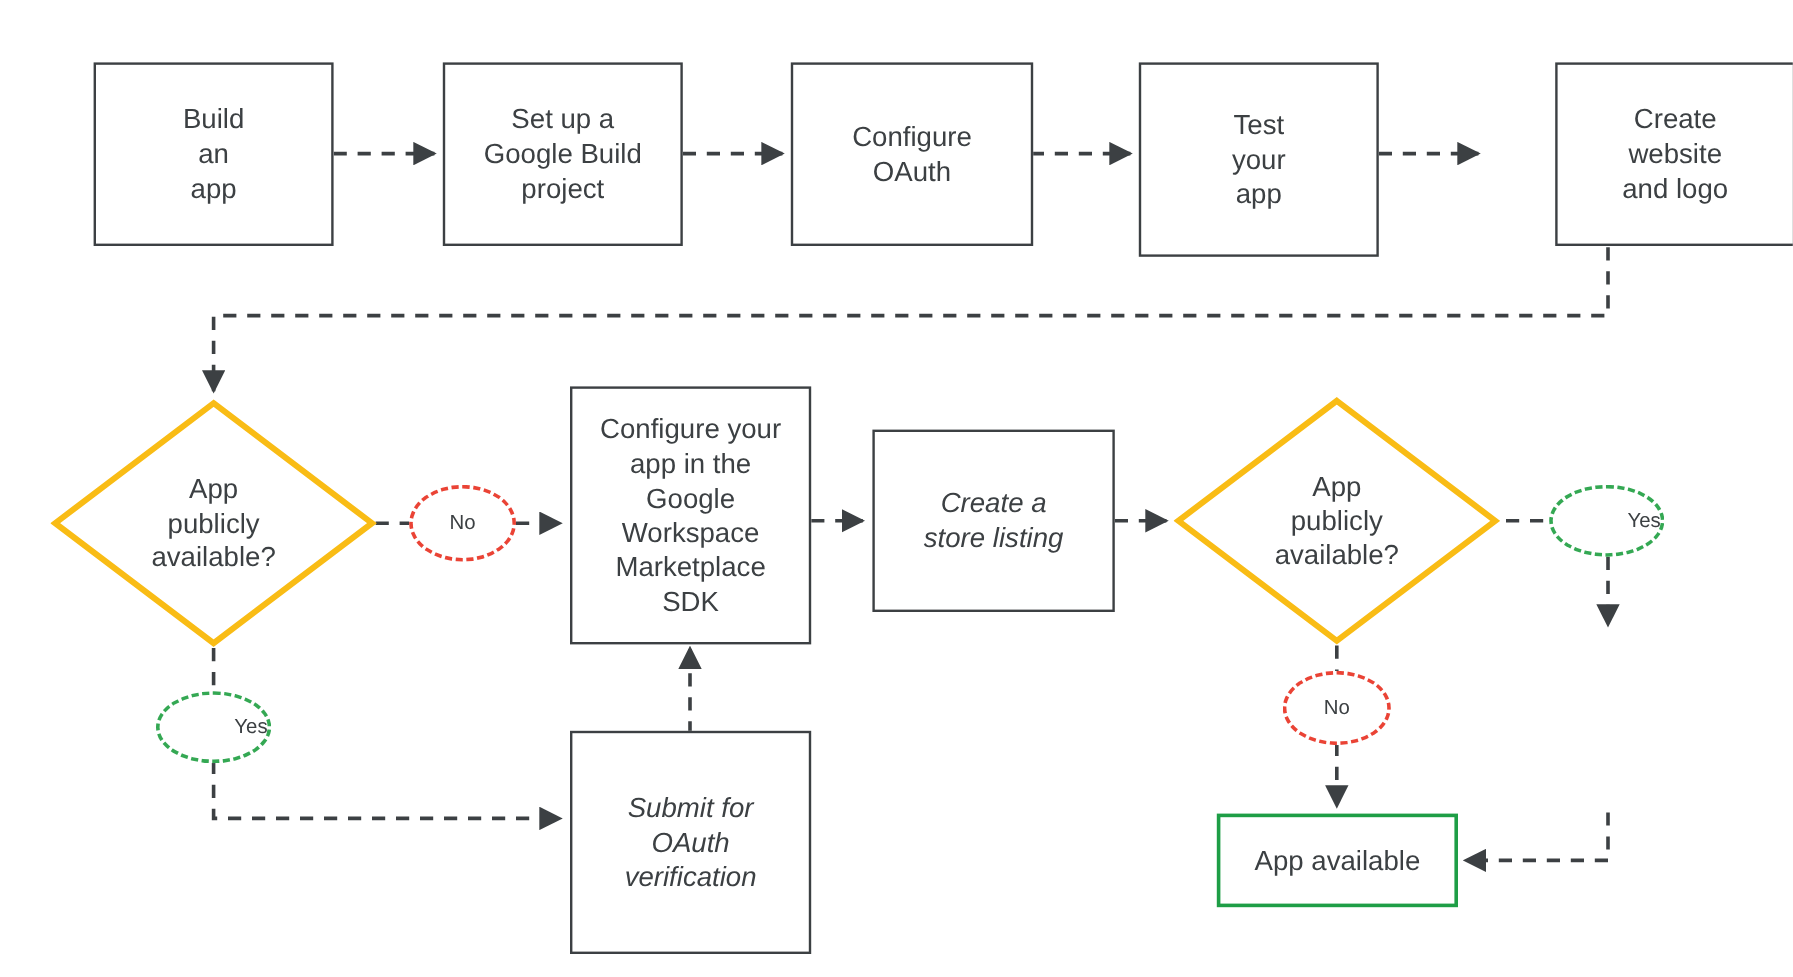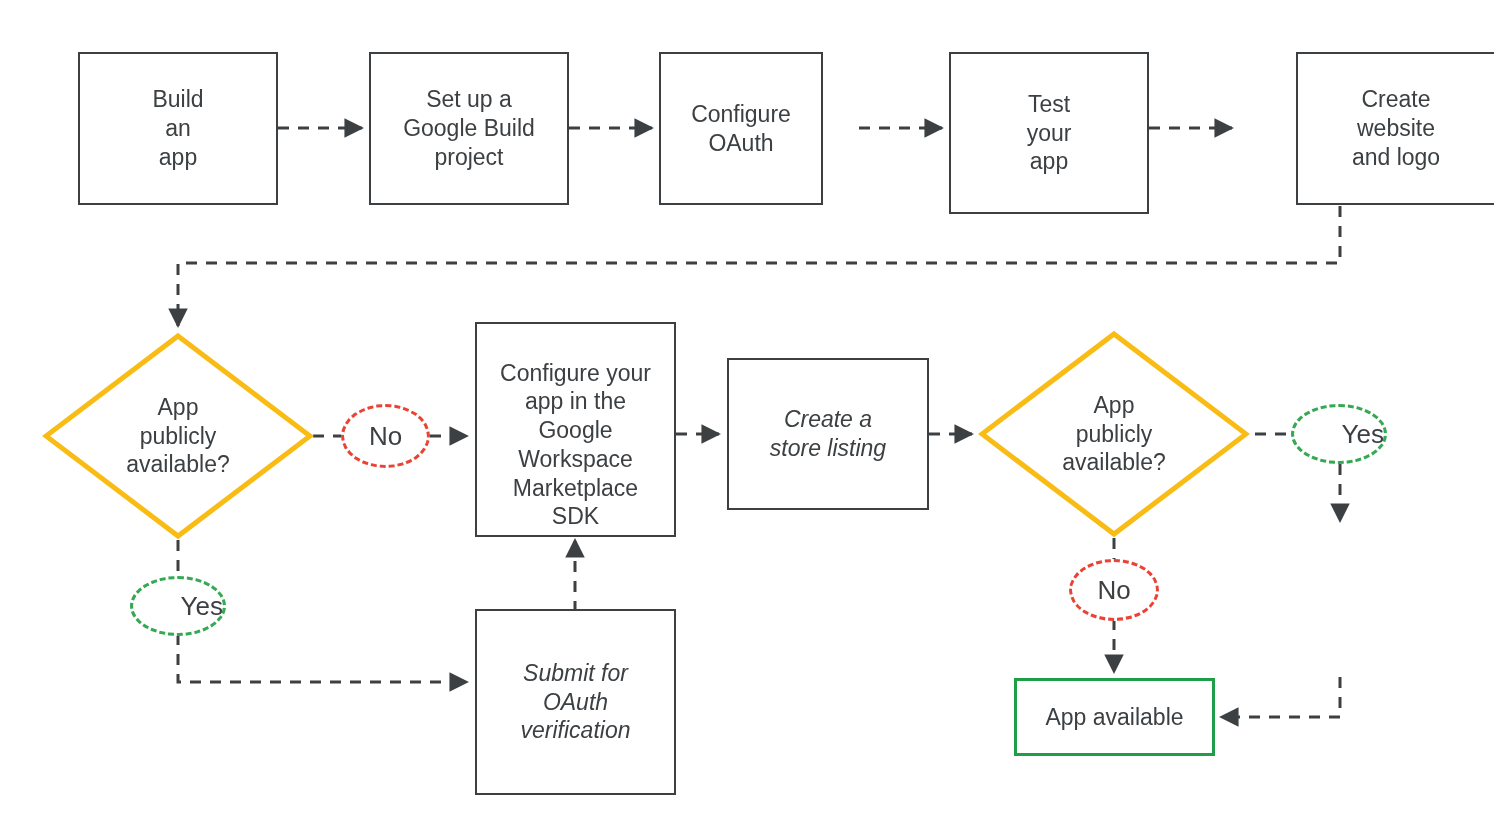--- a/index.html
+++ b/index.html
@@ -74,21 +74,21 @@
   .elabel {
     position: absolute;
     box-sizing: border-box;
     display: flex;
     align-items: center;
     justify-content: center;
     background: #ffffff;
     border-radius: 50%;
     border: 3px dashed #ea4335;
     color: #3c4043;
-    font-size: 26px;
+    font-size: 17px;
     z-index: 4;
   }
   .elabel.yes {
     border-color: #34a853;
     justify-content: flex-end;
   }
 
   .ml { white-space: pre-line; }
 </style>
 </head>
@@ -148,21 +148,21 @@
 an
 app</span>
   </div>
 
   <div class="node box" style="left:369px; top:52px; width:200px; height:153px;">
     <span class="ml">Set up a
 Google Build
 project</span>
   </div>
 
-  <div class="node box" style="left:659px; top:52px; width:164px; height:153px;">
+  <div class="node box" style="left:659px; top:52px; width:202px; height:153px;">
     <span class="ml">Configure
 OAuth</span>
   </div>
 
   <div class="node box" style="left:949px; top:52px; width:200px; height:162px;">
     <span class="ml">Test
 your
 app</span>
   </div>
 
@@ -174,21 +174,21 @@
 
   <div class="node diamond" style="left:42px; top:332px; width:272px; height:208px;">
     <svg class="dshape" viewBox="0 0 272 208" preserveAspectRatio="none" xmlns="http://www.w3.org/2000/svg">
       <polygon points="136,4 268,104 136,204 4,104" fill="#ffffff" stroke="#f9bc15" stroke-width="5" stroke-linejoin="miter"></polygon>
     </svg>
     <span class="dlabel ml">App
 publicly
 available?</span>
   </div>
 
-  <div class="node box" style="left:475px; top:322px; width:201px; height:215px;align-items:flex-end;">
+  <div class="node box" style="left:475px; top:322px; width:201px; height:215px;">
     <span class="ml">Configure your
 app in the
 Google
 Workspace
 Marketplace
 SDK</span>
   </div>
 
   <div class="node box" style="left:727px; top:358px; width:202px; height:152px;font-style:italic;">
     <span class="ml">Create a

